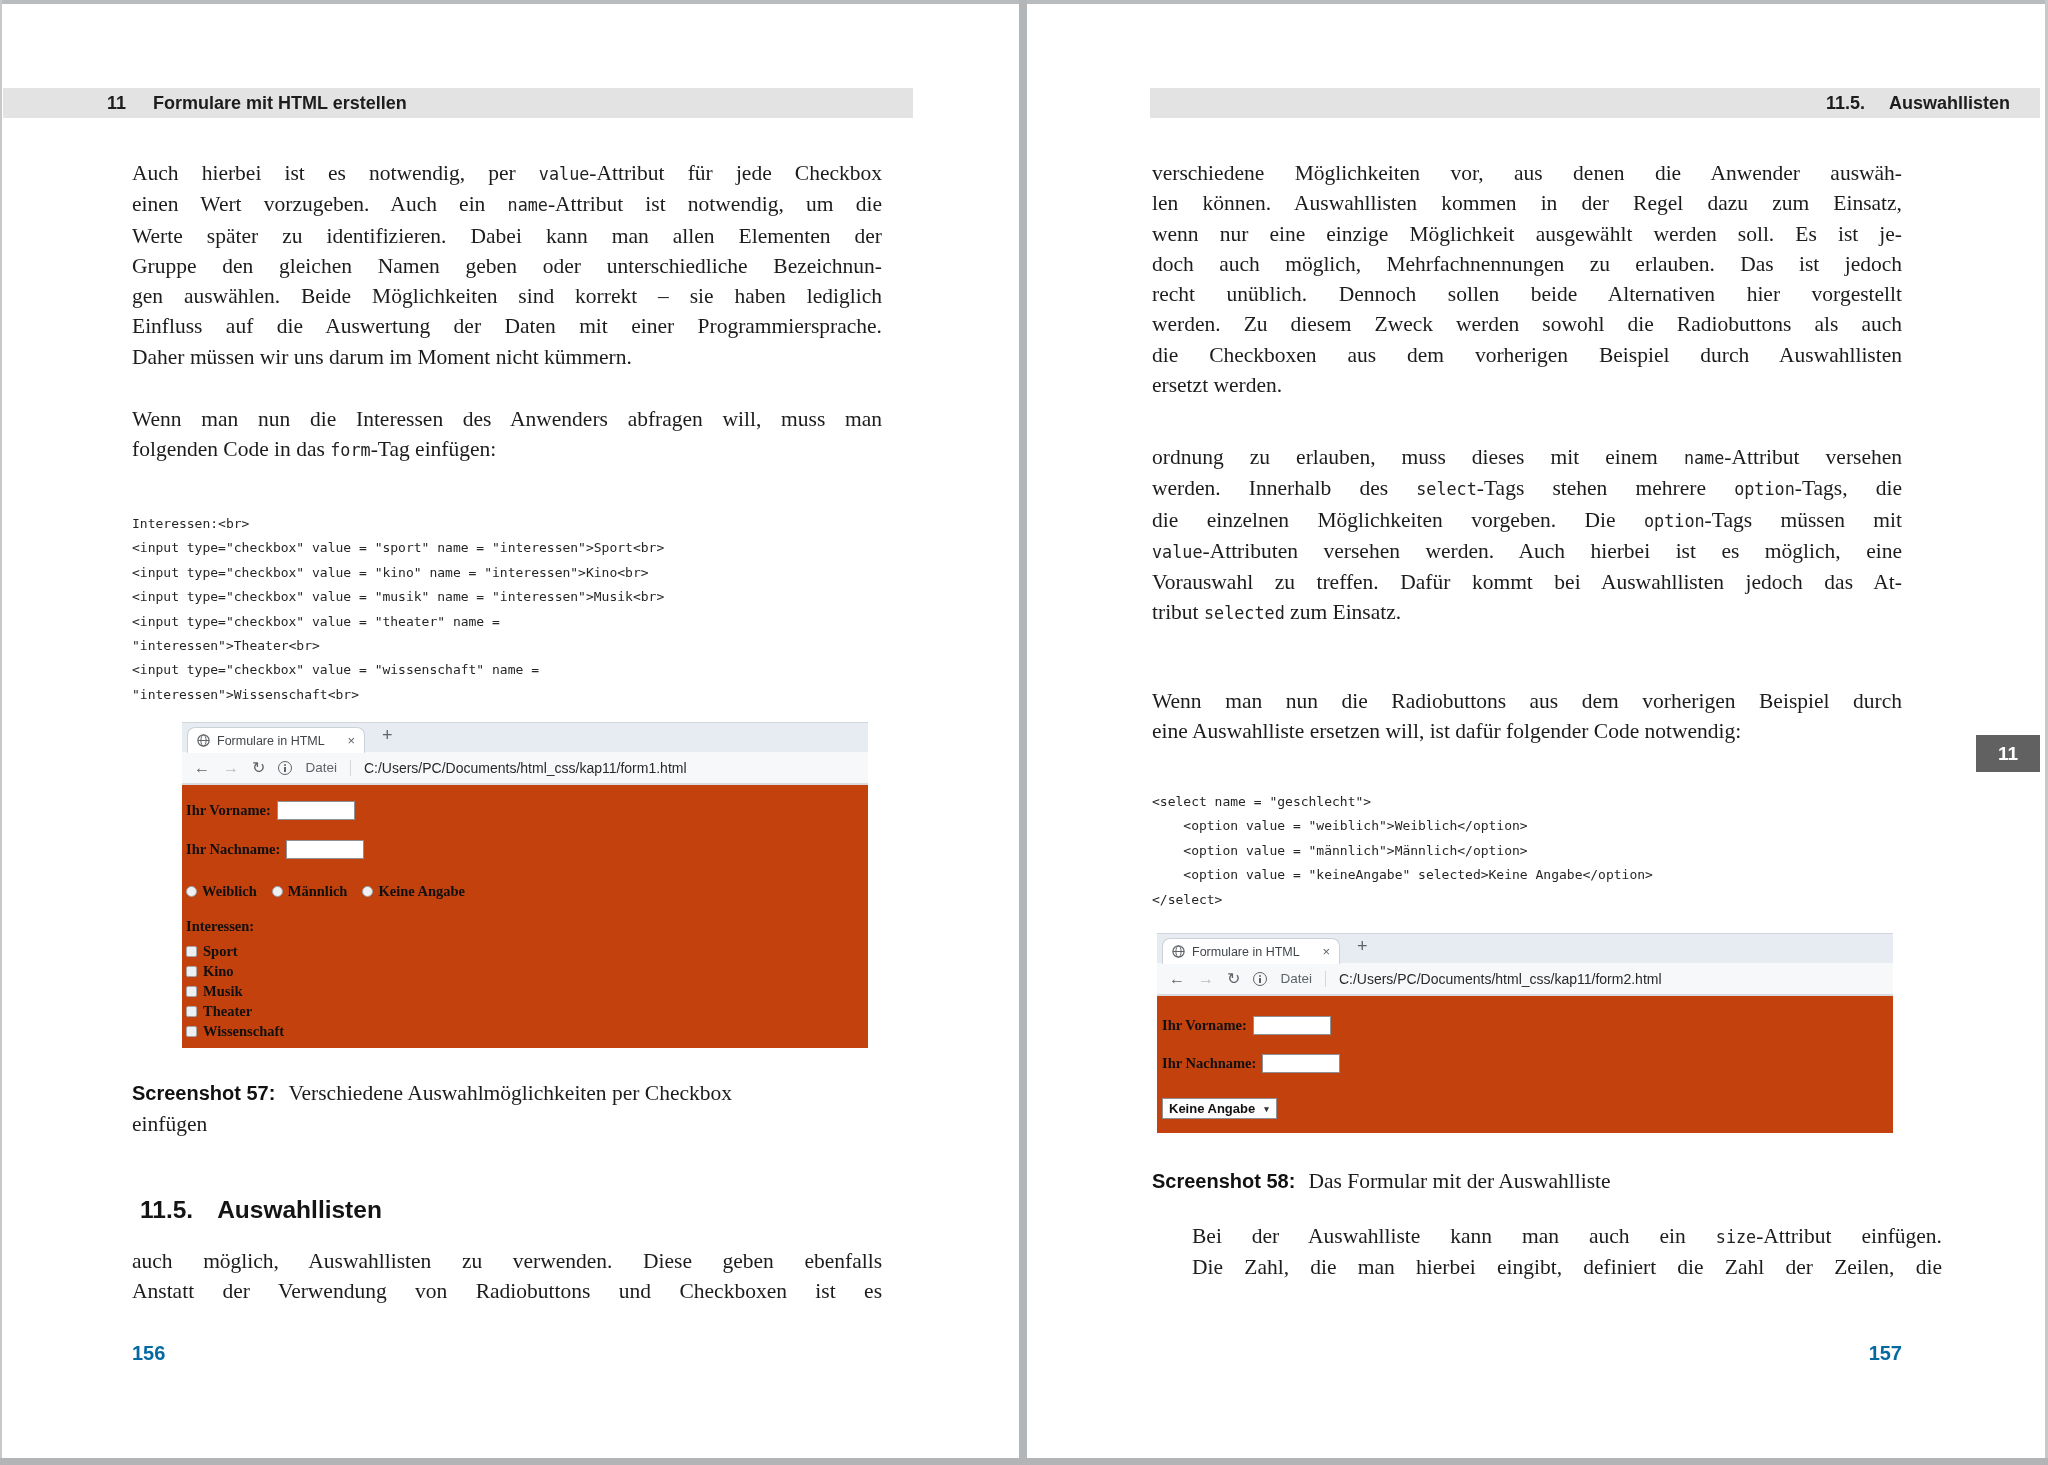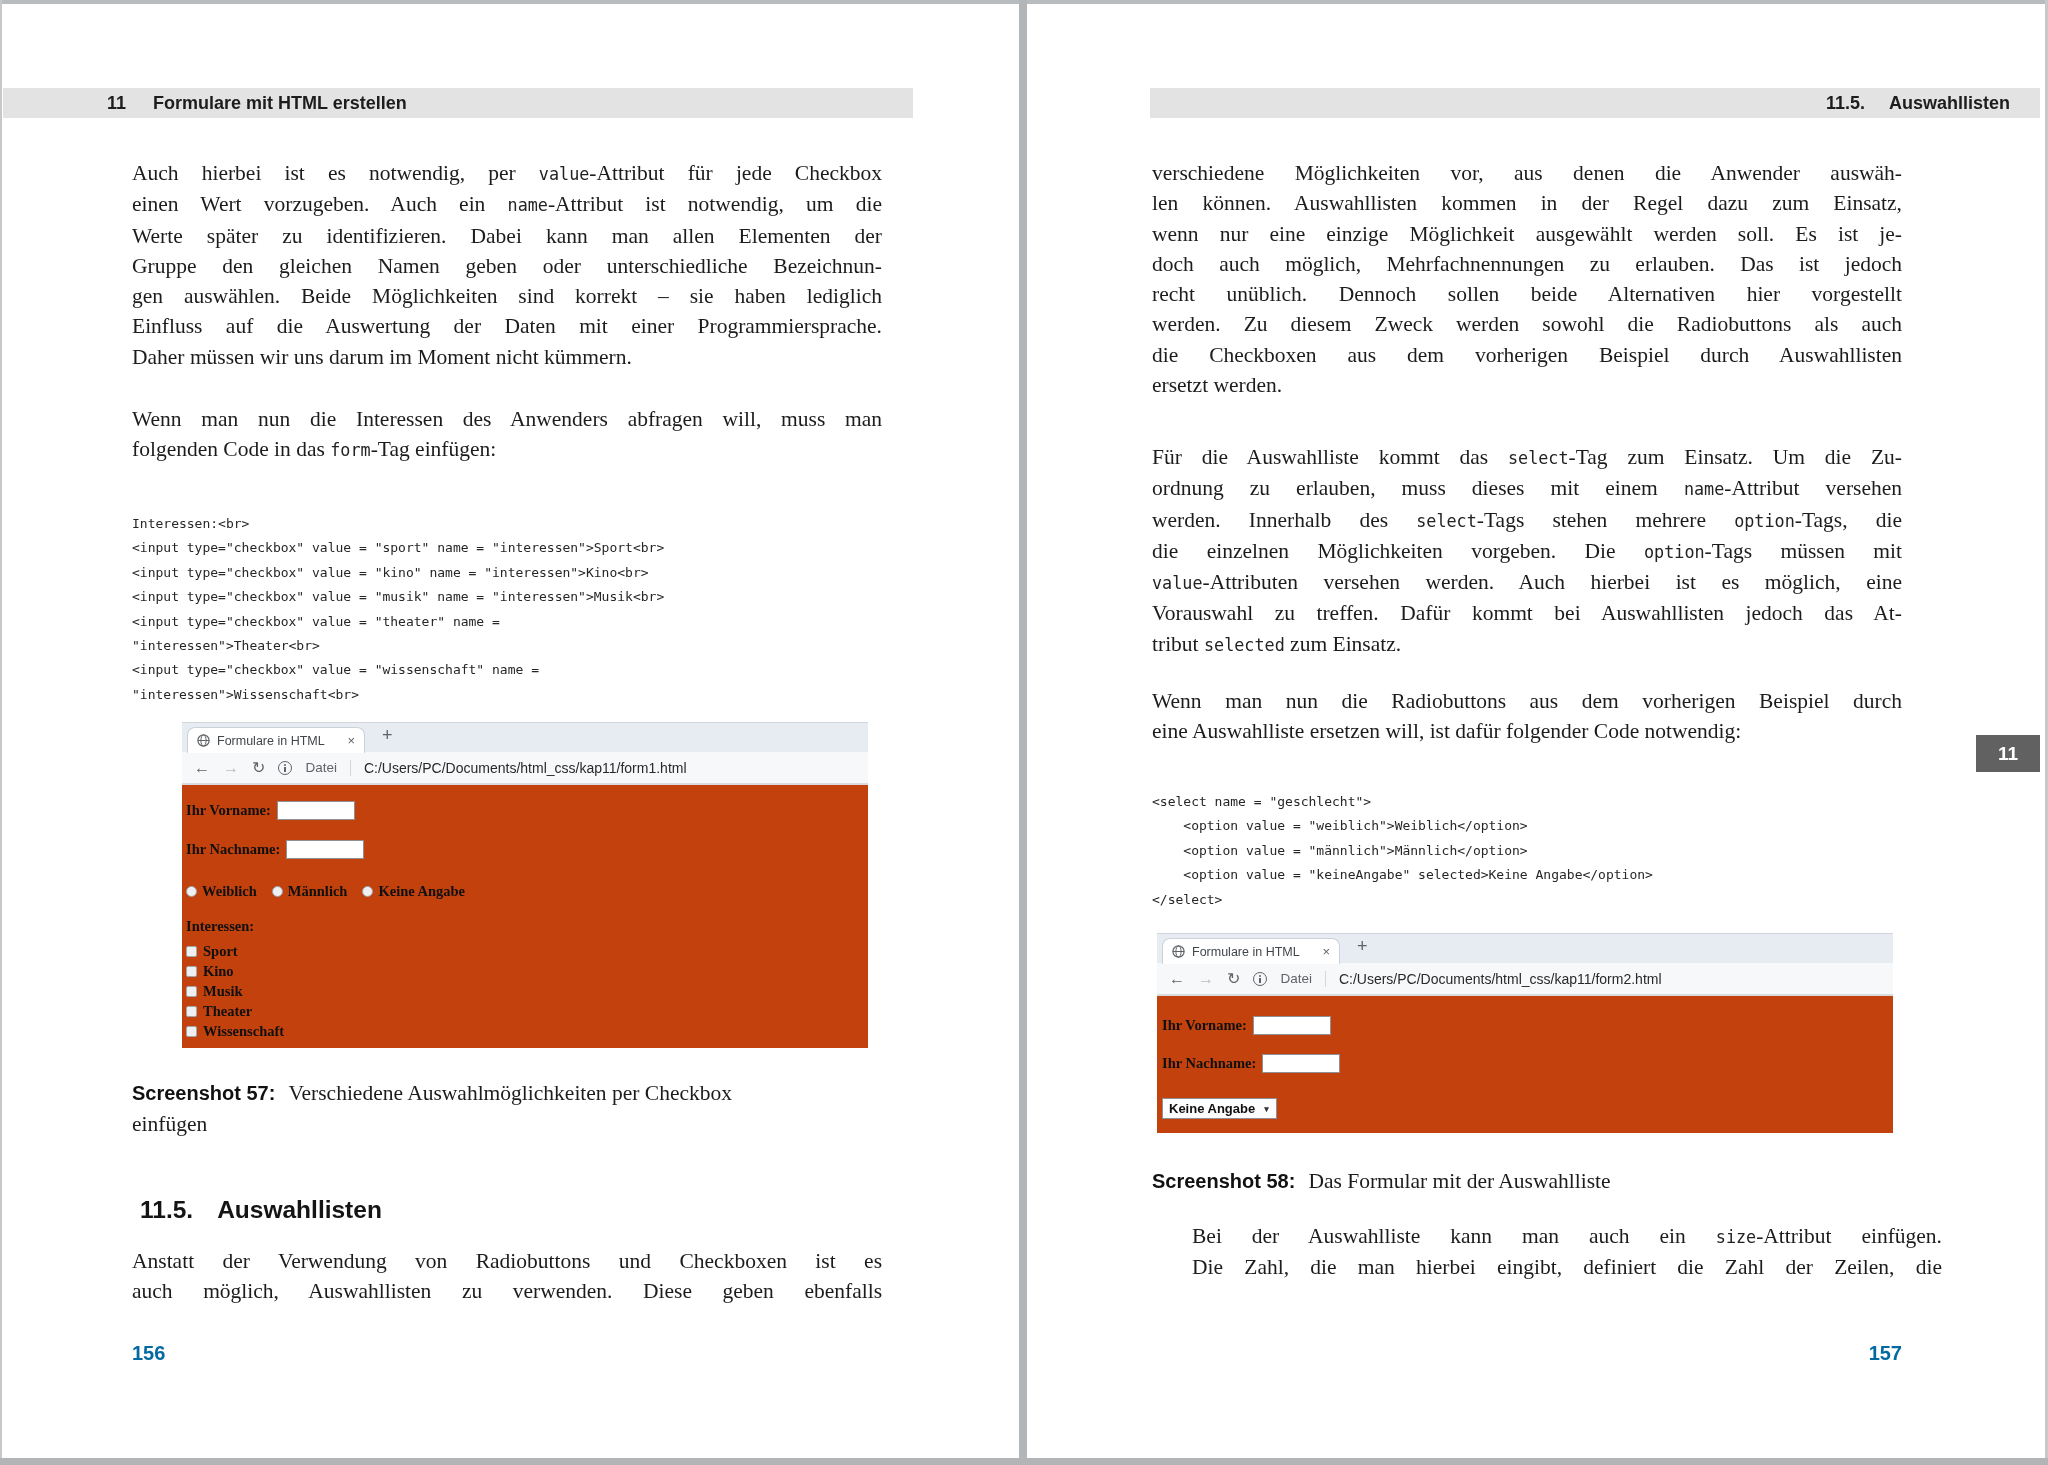--- a/index.html
+++ b/index.html
@@ -200,22 +200,22 @@
   <div class="caption abs" style="left:132px;top:1078px;">
       <div class="tline"><span class="cap-label">Screenshot 57:</span><span>Verschiedene Auswahlmöglichkeiten per Checkbox</span></div>
       <div class="tline"><span>einfügen</span></div>
     </div>
 
   <h2 class="section-heading" style="left:140px;top:1196px;">
     <span class="snum">11.5.</span><span>Auswahllisten</span>
   </h2>
 
   <div class="para abs" style="left:132px;top:1246px;">
+      <div class="tline just"><span>auch möglich, Auswahllisten zu verwenden. Diese geben ebenfalls</span></div>
       <div class="tline just"><span>Anstatt der Verwendung von Radiobuttons und Checkboxen ist es</span></div>
-      <div class="tline just"><span>auch möglich, Auswahllisten zu verwenden. Diese geben ebenfalls</span></div>
     </div>
 
   <div class="pagenum" style="left:132px;top:1342px;">156</div>
 </section>
 
 <section>
 
   <header class="hbar hbar-right">
     <span class="hnum">11.5.</span>
     <span>Auswahllisten</span>
@@ -225,21 +225,20 @@
       <div class="tline just"><span>verschiedene Möglichkeiten vor, aus denen die Anwender auswäh-</span></div>
       <div class="tline just"><span>len können. Auswahllisten kommen in der Regel dazu zum Einsatz,</span></div>
       <div class="tline just"><span>wenn nur eine einzige Möglichkeit ausgewählt werden soll. Es ist je-</span></div>
       <div class="tline just"><span>doch auch möglich, Mehrfachnennungen zu erlauben. Das ist jedoch</span></div>
       <div class="tline just"><span>recht unüblich. Dennoch sollen beide Alternativen hier vorgestellt</span></div>
       <div class="tline just"><span>werden. Zu diesem Zweck werden sowohl die Radiobuttons als auch</span></div>
       <div class="tline just"><span>die Checkboxen aus dem vorherigen Beispiel durch Auswahllisten</span></div>
       <div class="tline"><span>ersetzt werden.</span></div>
     </div>
   <div class="para abs" style="left:1152px;top:442px;">
-      <div class="tline just"><span>Für die Auswahlliste kommt das </span><span class="tt">select</span><span>-Tag zum Einsatz. Um die Zu-</span></div>
       <div class="tline just"><span>ordnung zu erlauben, muss dieses mit einem </span><span class="tt">name</span><span>-Attribut versehen</span></div>
       <div class="tline just"><span>werden. Innerhalb des </span><span class="tt">select</span><span>-Tags stehen mehrere </span><span class="tt">option</span><span>-Tags, die</span></div>
       <div class="tline just"><span>die einzelnen Möglichkeiten vorgeben. Die </span><span class="tt">option</span><span>-Tags müssen mit</span></div>
       <div class="tline just"><span class="tt">value</span><span>-Attributen versehen werden. Auch hierbei ist es möglich, eine</span></div>
       <div class="tline just"><span>Vorauswahl zu treffen. Dafür kommt bei Auswahllisten jedoch das At-</span></div>
       <div class="tline"><span>tribut </span><span class="tt">selected</span><span> zum Einsatz.</span></div>
     </div>
   <div class="para abs" style="left:1152px;top:686px;">
       <div class="tline just"><span>Wenn man nun die Radiobuttons aus dem vorherigen Beispiel durch</span></div>
       <div class="tline"><span>eine Auswahlliste ersetzen will, ist dafür folgender Code notwendig:</span></div>

